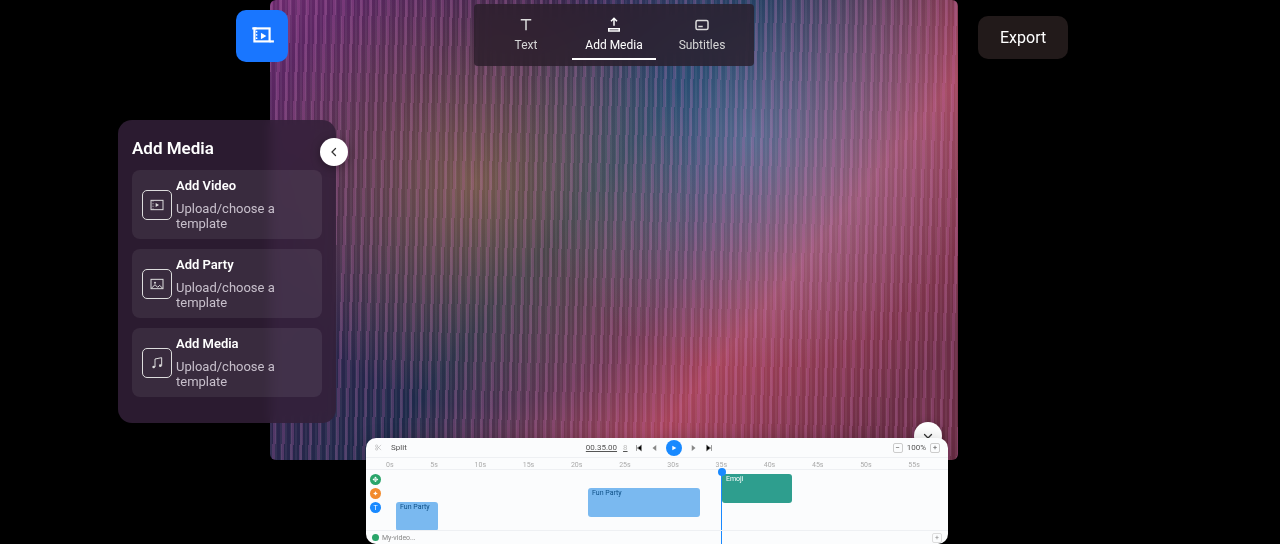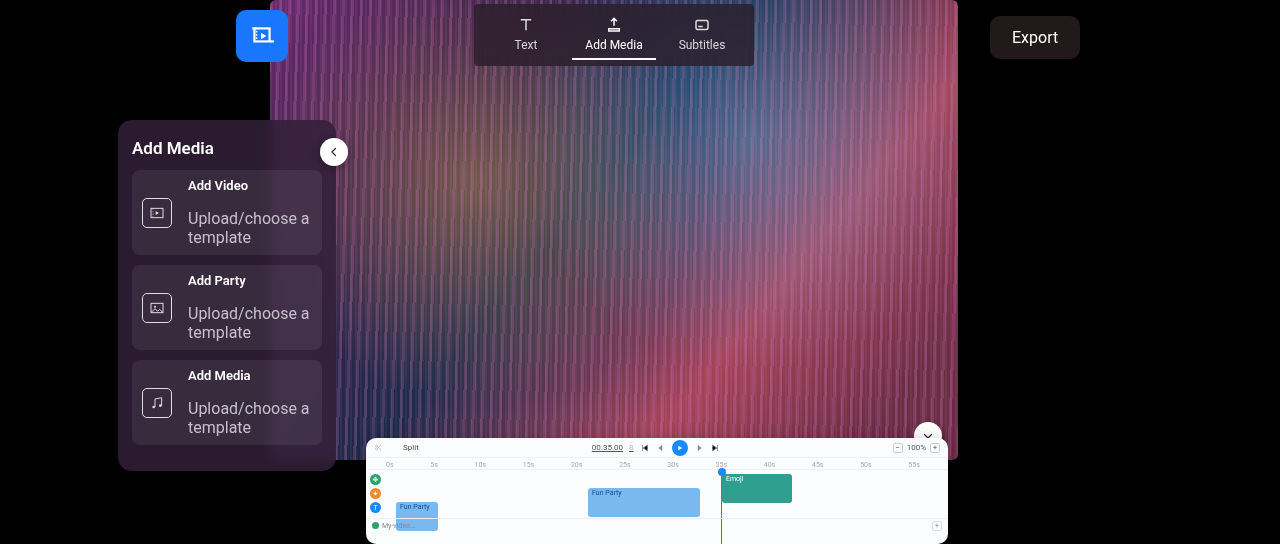--- a/index.html
+++ b/index.html
@@ -84,21 +84,20 @@
   .export-btn {
     position: absolute;
     left: 978px;
     top: 16px;
     background: rgba(40,30,30,.85);
     color: #fff;
     font-size: 16px;
     padding: 12px 22px;
     border-radius: 10px;
     cursor: pointer;
-    margin-left: 12px;
   }
 
   
   .sidebar {
     position: absolute;
     left: 118px;
     top: 120px;
     width: 218px;
     background: rgba(50,32,56,.86);
     backdrop-filter: blur(6px);
@@ -107,36 +106,36 @@
     color: #fff;
   }
   .sidebar-title {
     font-size: 17px;
     font-weight: 600;
     margin-bottom: 12px;
   }
   .media-item {
     display: flex;
     align-items: center;
-    gap: 16px;
+    gap: 4px;
     background: rgba(255,255,255,.07);
     border-radius: 8px;
     padding: 8px 10px;
     margin-bottom: 10px;
     cursor: pointer;
   }
   .media-item .mi-icon {
     width: 30px; height: 30px;
     border: 1.5px solid #ddd;
     border-radius: 5px;
     display:flex;align-items:center;justify-content:center;
     flex: 0 0 30px;
   }
   .mi-body .mi-title { font-size: 13px; font-weight: 600; }
-  .mi-body .mi-sub   { font-size: 16px; color: #c7bfcb; margin-top: 16px; }
+  .mi-body .mi-sub   { font-size: 13px; color: #c7bfcb; margin-top: 8px; }
 
   
   .circ {
     position: absolute;
     width: 28px; height: 28px;
     background: #fff;
     border-radius: 50%;
     box-shadow: 0 2px 10px rgba(0,0,0,.35);
     display: flex; align-items:center; justify-content:center;
     cursor: pointer;
@@ -197,21 +196,21 @@
   .clip.c3 { left:30px; top:32px; width:42px; background:#7ab9f0; color:#0d4f86; }
   .playhead {
     position:absolute; left:355px; top:0; width:0; height:80px;
     border-left: 1.5px solid #1889ff;
   }
   .playhead::before{
     content:""; position:absolute; left:-4px; top:-2px;
     width:8px;height:8px;background:#1889ff;border-radius:50%;
   }
   .tl-foot {
-    position:absolute; left:0; right:0; bottom:12px; height:14px;
+    position:absolute; left:0; right:0; bottom:0; height:14px;
     border-top:1px solid #eef0f3;
     display:flex; align-items:center; justify-content:space-between;
     padding: 0 6px; font-size:7px; color:#888;
   }
   .foot-left { display:flex; align-items:center; gap:3px;}
   .dot{width:7px;height:7px;border-radius:50%;background:#2aa56a;}
   .plus{width:10px;height:10px;border:1px solid #ddd;border-radius:2px;display:flex;align-items:center;justify-content:center;}
 </style>
 </head>
 <body>
@@ -308,21 +307,21 @@
     </svg>
 </div>
 <div class="circ collapse-down">
   <svg width="12" height="12" viewBox="0 0 24 24">
       <path d="M5 9l7 7 7-7" stroke="#333" stroke-width="2.5" fill="none" stroke-linecap="round"></path>
     </svg>
 </div>
 
 <div class="timeline">
   <div class="tl-top">
-    <div style="display:flex;align-items:center;gap:20px;">
+    <div style="display:flex;align-items:center;gap:8px;">
       <svg width="9" height="9" viewBox="0 0 24 24">
           <circle cx="7" cy="8" r="3" stroke="#888" fill="none"></circle>
           <circle cx="7" cy="16" r="3" stroke="#888" fill="none"></circle>
           <path d="M10 10l9 9M10 14l9-9" stroke="#888"></path>
         </svg>
       <span>Split</span>
     </div>
     <div class="tl-center">
       <span>00.35.00</span>
       <span style="color:#bbb;">8</span>

